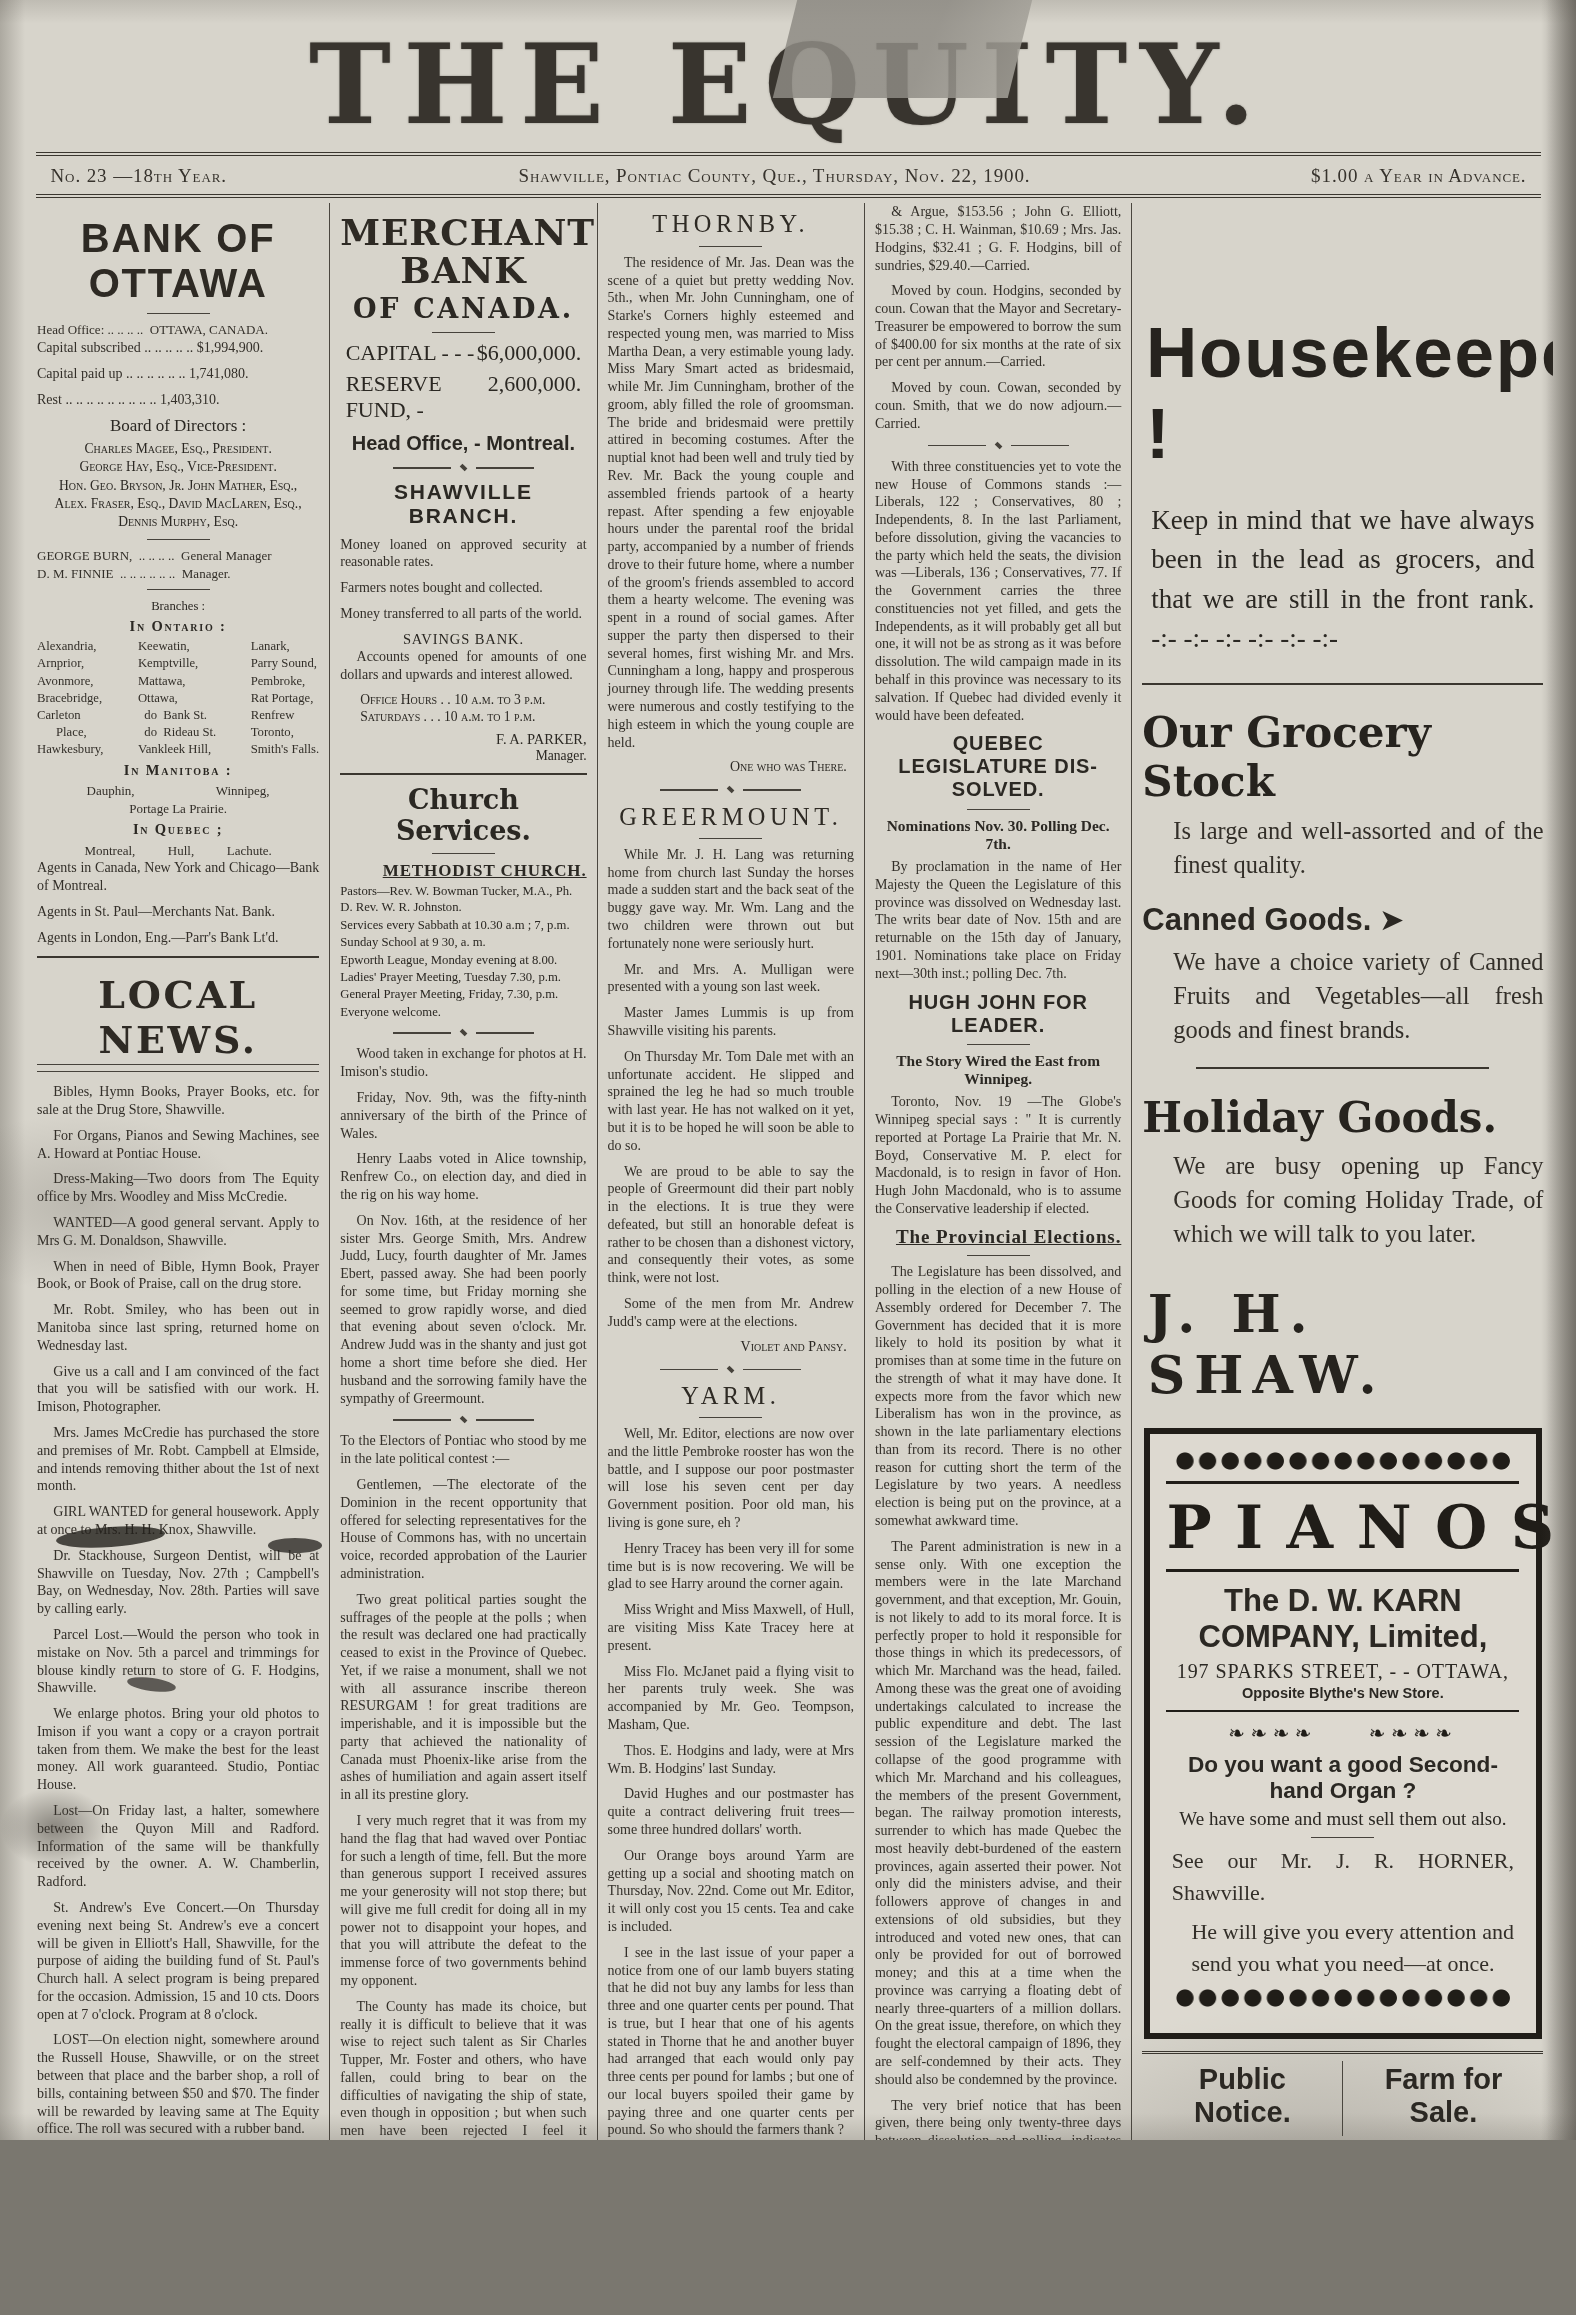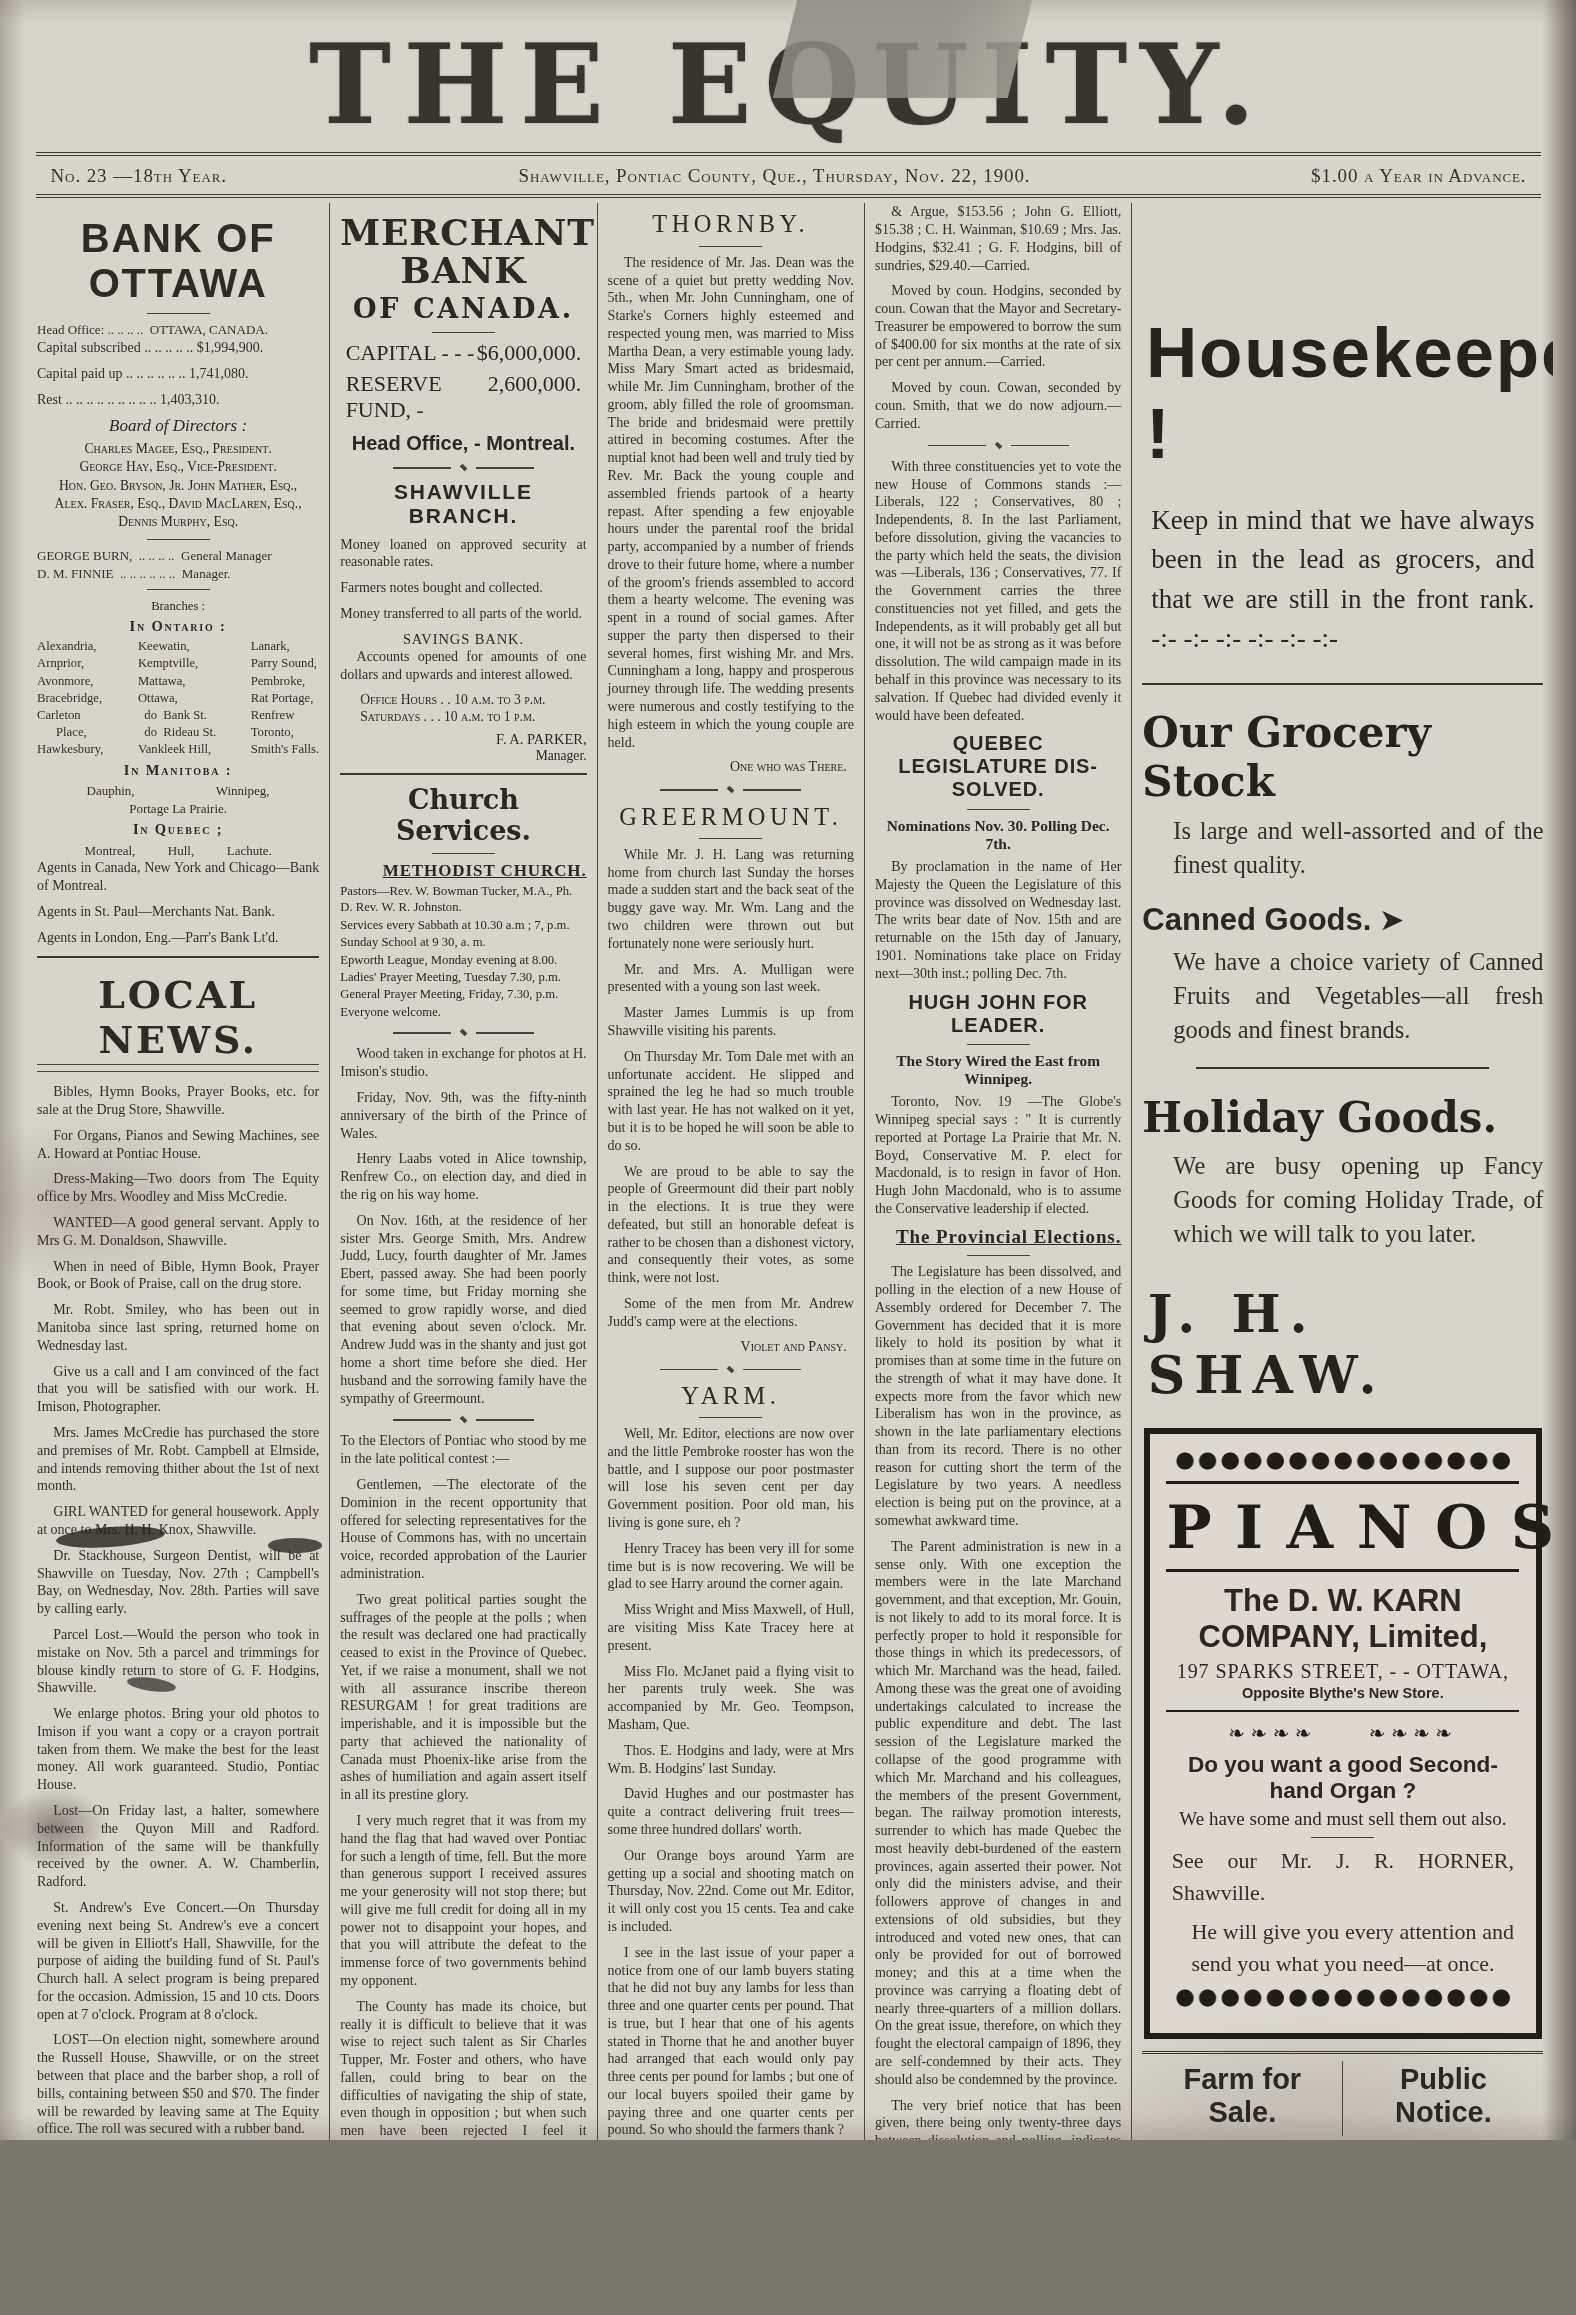--- a/index.html
+++ b/index.html
@@ -45,21 +45,21 @@
 
   .divider{display:flex;align-items:center;justify-content:center;margin:9px 0;}
   .divider .bar{width:58px;height:1.4px;background:#46423b;}
   .divider .diamond{width:7.2px;height:7.2px;background:#46423b;margin:0 9px;transform:rotate(45deg) scaleY(.55);}
   .thin-rule{border:none;border-top:1.4px solid #46423b;margin:7.2px auto;width:63px;}
   .full-rule{border:none;border-top:2.7px double #3a362f;margin:9px 0;}
 
   .ad1-title{font-family:"Liberation Sans",sans-serif;font-weight:bold;font-size:40px;text-align:center;letter-spacing:1.8px;color:#2e2a24;margin-top:12.7px;}
   .smalltext{font-size:12.7px;line-height:1.3;}
   .bank-line{font-size:13px;line-height:1.35;white-space:pre-wrap;color:#332f29;}
-  .board-head{text-align:center;font-style:italic;font-size:17px;margin:7.2px 0 3.6px 0;}
+  .board-head{text-align:center;font-size:17px;margin:7.2px 0 3.6px 0;}
   .board-line{text-align:center;font-variant:small-caps;font-size:13.6px;line-height:1.35;}
   .branch-head{text-align:center;font-size:14.5px;letter-spacing:1.8px;margin:3.6px 0;font-variant:small-caps;font-weight:bold;}
   .branch-cols{display:flex;justify-content:space-between;}
   .branch-col p{margin:0;font-size:12.7px;line-height:1.35;text-indent:0;white-space:pre;}
 
   .section-title{font-family:"DejaVu Serif",serif;font-weight:bold;font-size:38px;text-align:center;letter-spacing:2.7px;margin:14.5px 0 1.8px 0;color:#2e2a24;}
   .wavy{height:6.3px;border-top:1.8px solid #46423b;border-bottom:0.9px solid #46423b;margin:1.8px 0 11px 0;}
 
   .ad2-title{font-family:"DejaVu Serif",serif;font-weight:bold;font-size:36px;text-align:center;letter-spacing:0.9px;line-height:1.05;margin-top:11px;color:#2e2a24;}
   .ad2-sub{font-family:"DejaVu Serif",serif;font-weight:bold;font-size:27px;text-align:center;letter-spacing:2.7px;margin-top:3.6px;}
@@ -430,25 +430,25 @@
         <div class="organ-q">Do you want a good Second-hand Organ ?</div>
         <div class="organ-a">We have some and must sell them out also.</div>
         <hr class="thin-rule">
         <p class="horner">See our Mr. J. R. HORNER, Shawville.</p>
         <p class="horner" style="margin-left:25px">He will give you every attention and send you what you need—at once.</p>
         <div class="dots"></div>
       </div>
 
       <div class="bottom-split">
         <div class="bcol">
+          <div class="bn-title">Public Notice.</div>
+
+        </div>
+        <div class="bcol">
           <div class="bn-title">Farm for Sale.</div>
-
-        </div>
-        <div class="bcol">
-          <div class="bn-title">Public Notice.</div>
 
         </div>
       </div>
     </div>
 
   </div>
 </div>
 
 
 </body></html>

